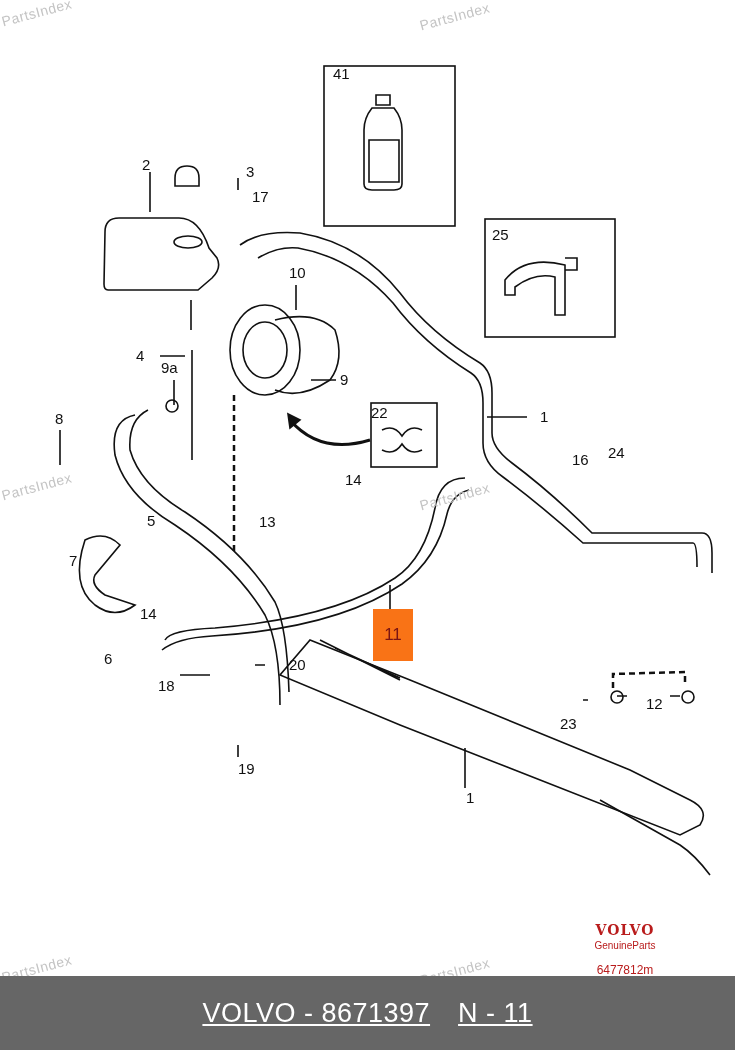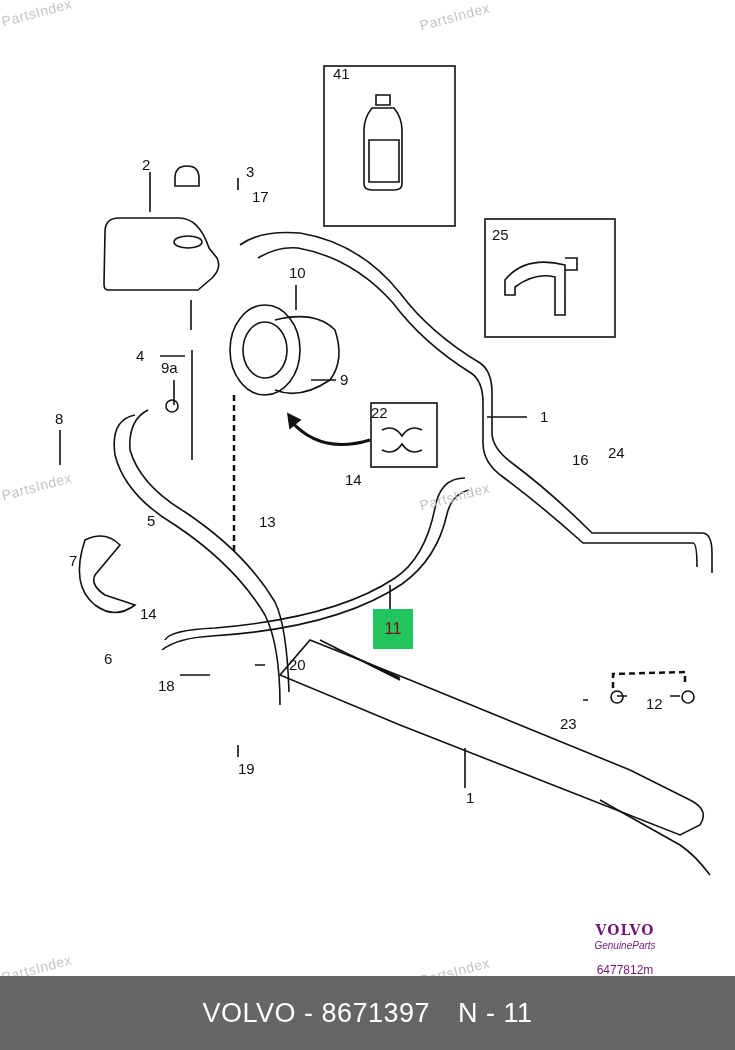--- a/index.html
+++ b/index.html
@@ -1,25 +1,25 @@
 <!DOCTYPE html>
 <html><head>
 <meta charset="utf-8">
 <style>
   html, body { margin:0; padding:0; }
   body { width:735px; height:1050px; background:#ffffff; position:relative; overflow:hidden; font-family:"Liberation Sans", sans-serif; }
   #diagram { position:absolute; left:0; top:0; width:735px; height:976px; }
   .lbl { position:absolute; font-size:15px; color:#111; line-height:1; }
   .wm { position:absolute; font-size:14px; color:#c4c4c4; transform:rotate(-15deg); transform-origin:left top; letter-spacing:0.5px; }
   .footer { position:absolute; left:0; top:976px; width:735px; height:74px; background:#666666; color:#fff; display:flex; align-items:center; justify-content:center; font-size:27px; letter-spacing:0.5px; }
-  .footer span { margin:0 14px; }
-  .hl { position:absolute; left:373px; top:609px; width:40px; height:40px; background:#22c55e; color:#7a1414; font-size:17px; display:flex; align-items:center; justify-content:center; }
-  .brand { position:absolute; left:580px; top:922px; width:90px; text-align:center; color:#701a75; }
+  .footer span { margin:0 14px;text-decoration:underline; }
+  .hl { position:absolute; left:373px; top:609px; width:40px; height:52px; background:#f97316; color:#7a1414; font-size:17px; display:flex; align-items:center; justify-content:center; }
+  .brand { position:absolute; left:580px; top:922px; width:90px; text-align:center; color:#b91c1c; }
   .brand .logo { font-family:"DejaVu Serif", serif; font-weight:bold; font-size:14px; letter-spacing:1px; }
-  .brand .gp { font-size:10px; margin-top:2px;font-style:italic; }
+  .brand .gp { font-size:10px; margin-top:2px; }
   .brand .num { font-size:12px; margin-top:12px; }
 </style>
 </head>
 <body>
 
 <svg id="diagram" viewBox="0 0 735 976" xmlns="http://www.w3.org/2000/svg">
   <g fill="none" stroke="#111" stroke-width="1.6">
 
     <g>
       <rect x="324" y="66" width="131" height="160"></rect>

